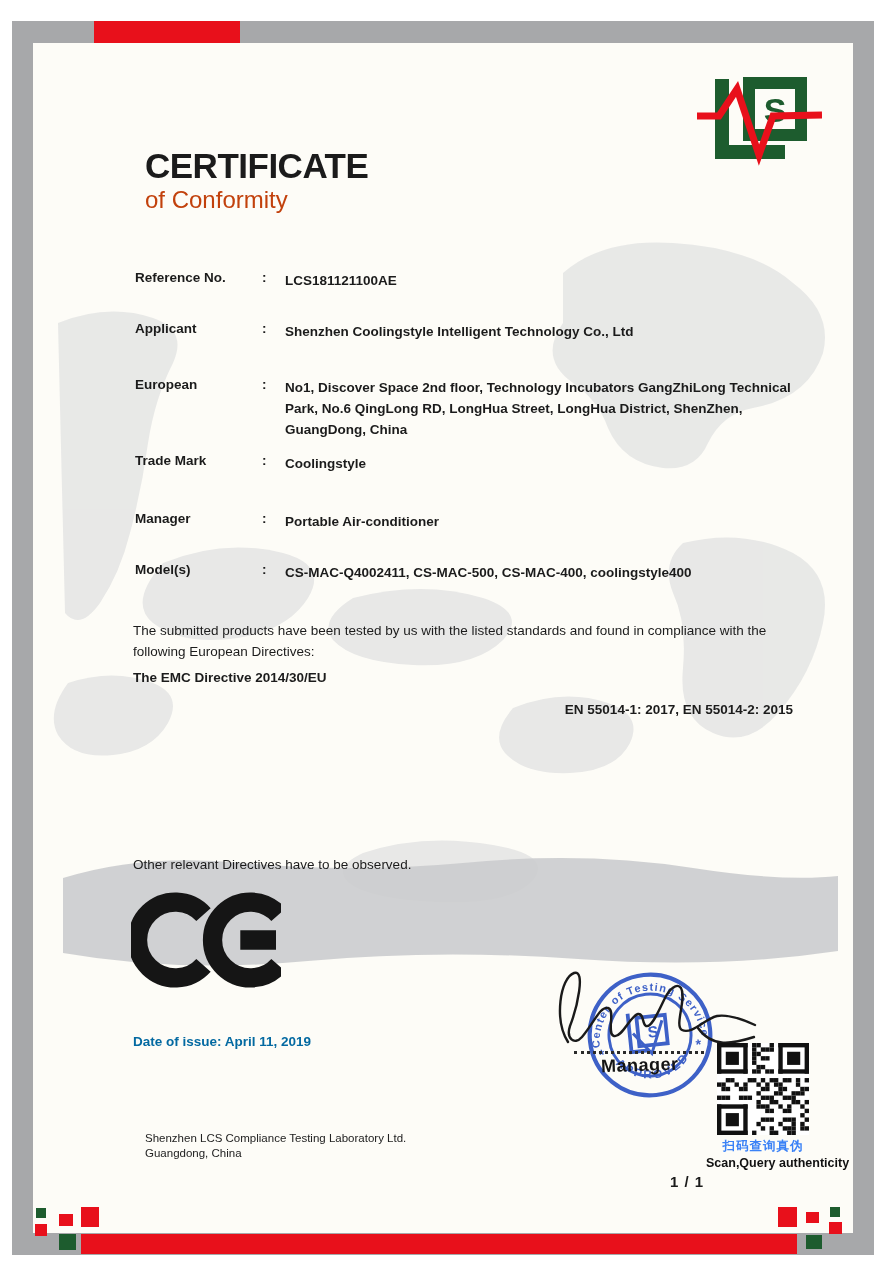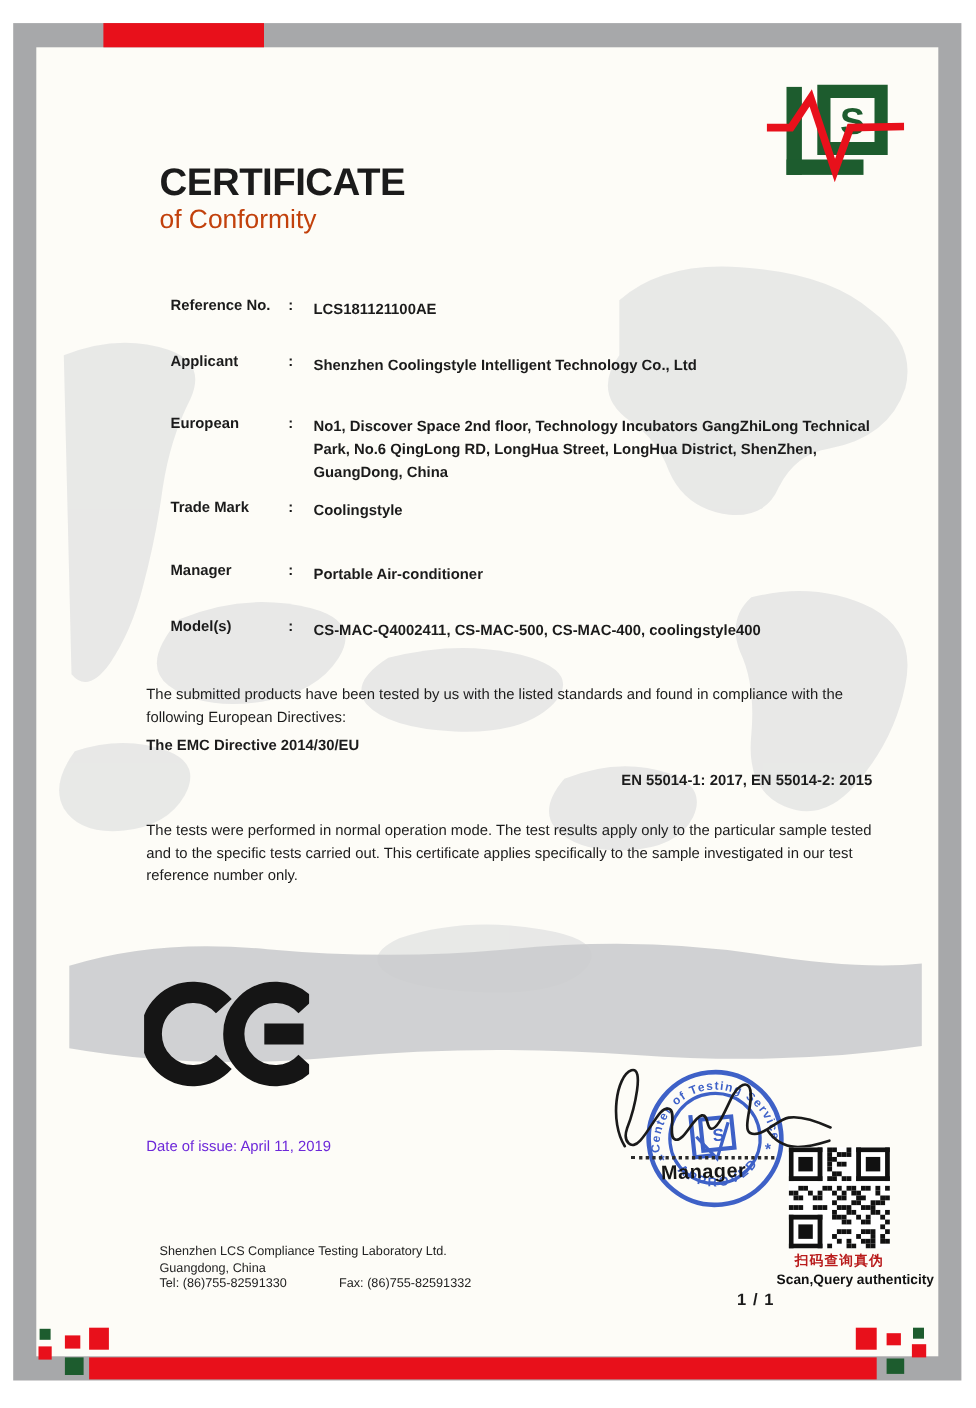--- a/index.html
+++ b/index.html
@@ -14,39 +14,39 @@
   .blk { position:absolute; }
   .red { background:#e8101b; }
   .green { background:#1d5c2e; }
 
   .watermark { position:absolute; left:33px; top:43px; pointer-events:none; }
 
   .title1 { position:absolute; left:145px; top:146px; font-size:35px; font-weight:bold; color:#1b1b1b; letter-spacing:-0.5px; }
   .title2 { position:absolute; left:145px; top:186px; font-size:24px; font-weight:normal; color:#c2410c; }
 
   .field { position:absolute; left:135px; font-size:13.5px; font-weight:bold; color:#1b1b1b; width:660px; }
-  .field .lbl { position:absolute; left:0; top:0; width:120px;margin-left:20px; }
+  .field .lbl { position:absolute; left:0; top:0; width:120px; }
   .field .col { position:absolute; left:127px; top:0; }
   .field .val { position:absolute; left:150px; top:0; width:510px; line-height:21px; }
 
   .para { position:absolute; left:133px; width:660px; font-size:13.5px; color:#1c1c1c; line-height:20.5px; }
   .bold { font-weight:bold; }
 
-  .date-line { position:absolute; left:133px; top:1034px; font-size:13.5px; font-weight:normal; color:#6d28d9; }
+  .date-line { position:absolute; left:133px; top:1034px; font-size:13.5px; font-weight:bold; color:#0369a1; }
 
   .ce-mark { position:absolute; left:131px; top:886px; }
 
   .stamp { position:absolute; left:583px; top:968px; transform:rotate(-6deg); opacity:0.92; }
   .sig { position:absolute; left:546px; top:958px; }
   .dotline { position:absolute; left:574px; top:1051px; width:130px; border-top:3px dotted #2a2a2a; }
   .manager { position:absolute; left:601px; top:1055px; font-size:18px; font-weight:600; color:#151515; transform:rotate(-2deg); letter-spacing:0.5px; }
 
   .qr-wrap { position:absolute; left:706px; top:1043px; width:114px; text-align:center; }
   .qr-box { width:92px; height:92px; margin:0 auto; background:#fff; }
-  .qr-cap-cn { font-size:12.5px; font-weight:bold; color:#b91c1c; margin-top:3px; letter-spacing:1px; }
+  .qr-cap-cn { font-size:12.5px; font-weight:bold; color:#3b82f6; margin-top:3px; letter-spacing:1px; }
   .qr-cap-en { font-size:12.5px; font-weight:bold; color:#111; margin-top:1px; white-space:nowrap; }
 
   .footer { position:absolute; left:145px; top:1131px; font-size:11.5px; color:#222; line-height:14.5px; }
   .footer .row { white-space:nowrap; }
   .footer .c2 { display:inline-block; width:160px; }
   .pageno { position:absolute; left:670px; top:1173px; font-size:15px; font-weight:bold; color:#1b1b1b; letter-spacing:1px; }
 </style>
 </head>
 <body>
 
@@ -124,21 +124,21 @@
   </div>
   <div class="field" style="top:562px;">
     <span class="lbl">Model(s)</span>
     <span class="col">:</span>
     <span class="val">CS-MAC-Q4002411, CS-MAC-500, CS-MAC-400, coolingstyle400</span>
   </div>
 
   <div class="para" style="top:621px;">The submitted products have been tested by us with the listed standards and found in compliance with the following European Directives:</div>
   <div class="para bold" style="top:668px;">The EMC Directive 2014/30/EU</div>
   <div class="para bold" style="top:700px;text-align:right;">EN 55014-1: 2017, EN 55014-2: 2015</div>
-  <div class="para" style="top:745px;">The tests were performed in normal operation mode. The test results apply only to the particular sample tested and to the specific tests carried out. This certificate applies specifically to the sample investigated in our test reference number only.</div>
+  <div class="para" style="top:855px;">Other relevant Directives have to be observed.</div>
 
   <svg class="ce-mark" width="150" height="108" viewBox="0 0 210 150">
     <g fill="none" stroke="#151515" stroke-width="27">
       <path d="M 101.5 39.5 A 53 53 0 1 0 101.5 110.5"></path>
       <path d="M 206.5 39.5 A 53 53 0 1 0 206.5 110.5"></path>
       <path d="M 153 75 H 203"></path>
     </g>
   </svg>
 
   <div class="date-line">Date of issue: April 11, 2019</div>
@@ -302,20 +302,16 @@
           <rect x="26.28571428571429" y="61.33333333333334" width="4.380952380952381" height="30.66666666666667"></rect>
           <rect x="8.761904761904763" y="70.0952380952381" width="13.142857142857144" height="13.142857142857144"></rect>
         </svg></div>
     <div class="qr-cap-cn">扫码查询真伪</div>
     <div class="qr-cap-en">Scan,Query authenticity</div>
   </div>
 
   <div class="footer">
     <div class="row">Shenzhen LCS Compliance Testing Laboratory Ltd.</div>
     <div class="row">Guangdong, China</div>
-    <div class="row">
-      <span class="c2">Tel: (86)755-82591330</span>
-      <span>Fax: (86)755-82591332</span>
-    </div>
   </div>
   <div class="pageno">1 / 1</div>
 
 </div>
 
 </body></html>

